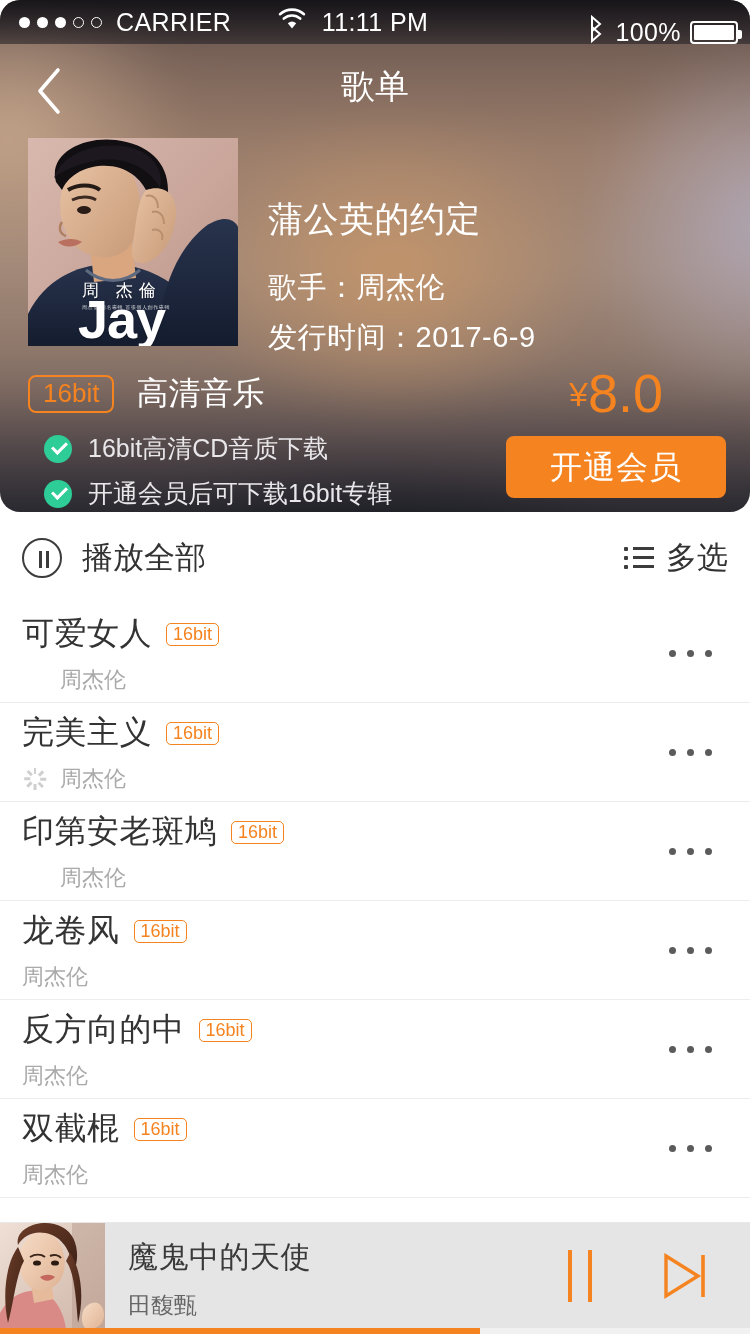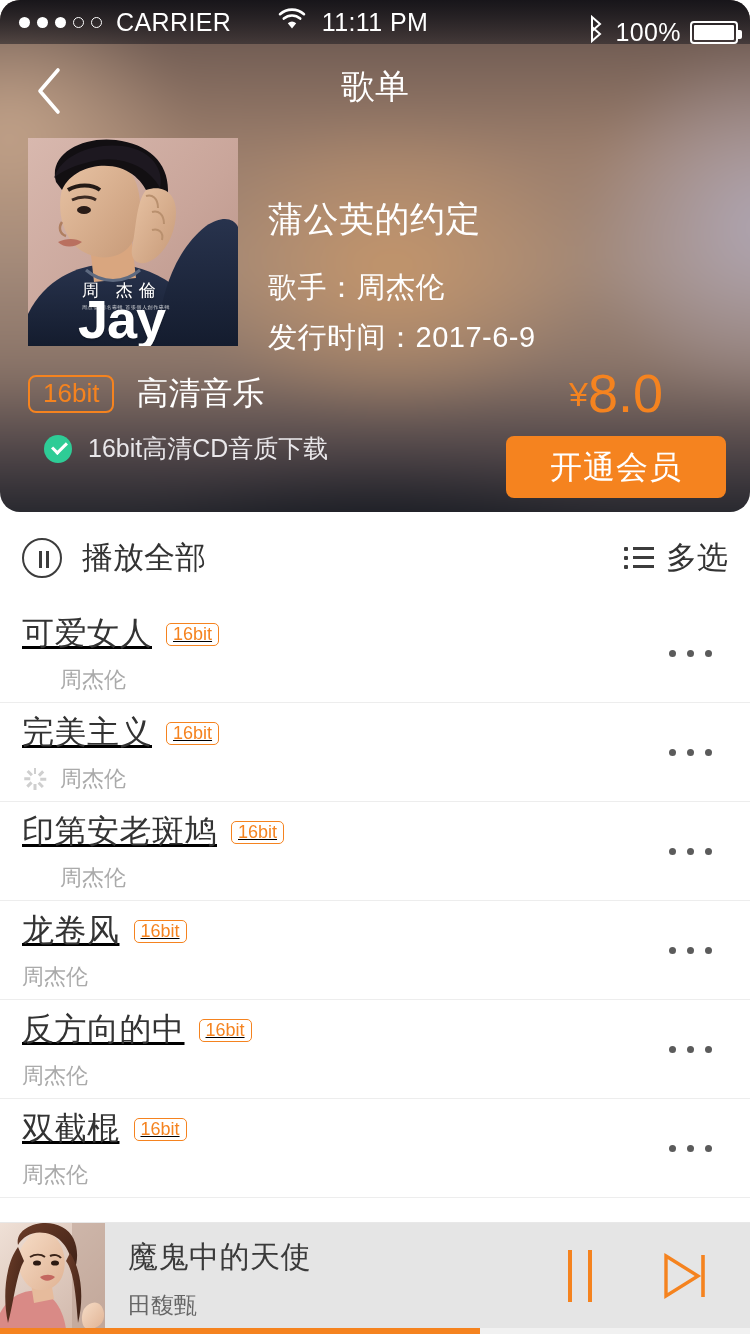--- a/index.html
+++ b/index.html
@@ -139,21 +139,21 @@
   #listicon .d1{top:1px}#listicon .d2{top:10px}#listicon .d3{top:19px}
   #multi .lbl { font-size:31px; color:#333; margin-left:12px; }
 
   
   #songlist { position:absolute; left:0; top:604px; width:750px; height:618px; background:#fff; overflow:hidden; }
   .song {
     position:relative; height:99px; border-bottom:1px solid #ededed;
     display:flex; align-items:center; cursor:pointer;
   }
   .song .main { margin-left:22px; flex:1 1 auto; }
-  .song .r1 { display:flex; align-items:center;text-decoration:underline; }
+  .song .r1 { display:flex; align-items:center; }
   .song .name { font-size:32px; color:#333; letter-spacing:0.5px; }
   .tag16 {
     margin-left:14px; border:1.5px solid #f5831f; color:#f5831f;
     border-radius:5px; font-size:18px; padding:1px 6px 2px; line-height:1;
   }
   .song .r2 { display:flex; align-items:center; margin-top:10px; height:28px; }
   .song .artist { font-size:22px; color:#aaa; }
   .ico-slot { width:26px; height:26px; margin-right:12px; flex:0 0 auto; position:relative; }
   .dl-done { width:26px; height:26px; border-radius:50%; background:#f5831f; }
   .dl-done:after {
@@ -296,20 +296,24 @@
 
   <div id="qual">
     <div class="top">
       <span id="badge16">16bit</span>
       <span class="qname">高清音乐</span>
     </div>
     <div class="feat">
       <span class="chk"></span>
       <span>16bit高清CD音质下载</span>
     </div>
+    <div class="feat">
+      <span class="chk"></span>
+      <span>开通会员后可下载16bit专辑</span>
+    </div>
   </div>
 
   <div id="pricebox">
     <div id="price">
       <span class="yen">¥</span><span>8.0</span>
     </div>
     <div id="vipbtn">开通会员</div>
   </div>
 </div>
 

